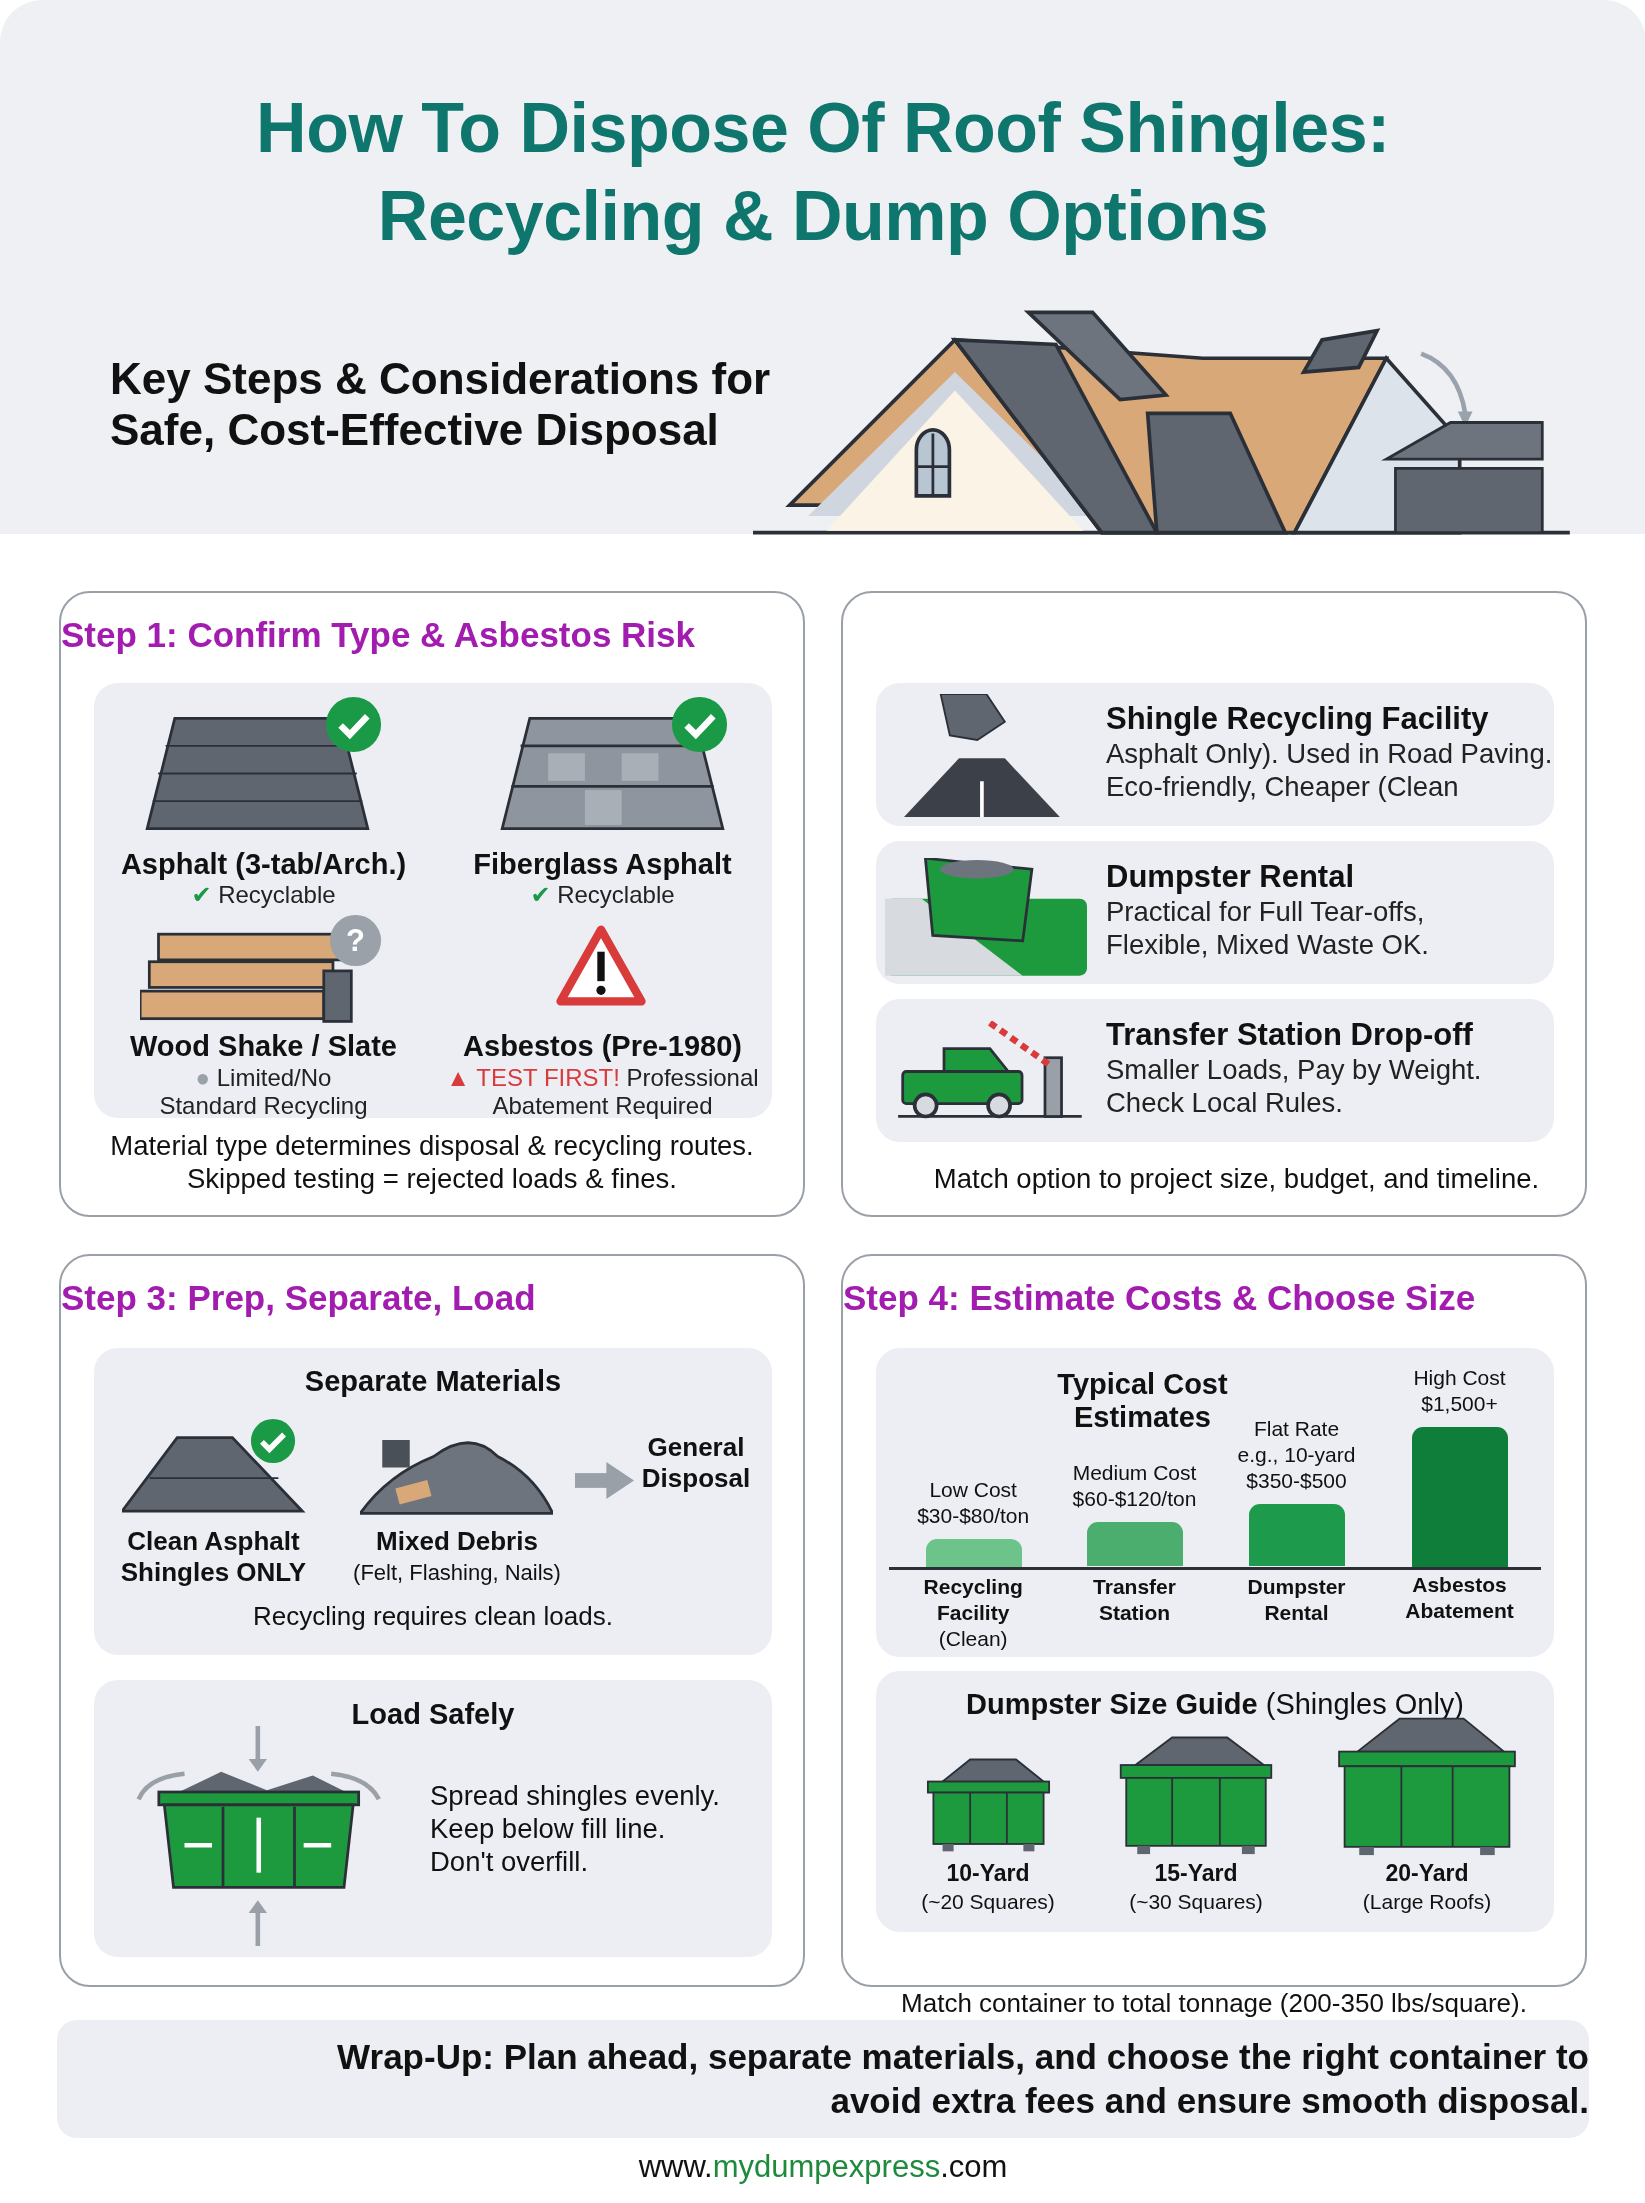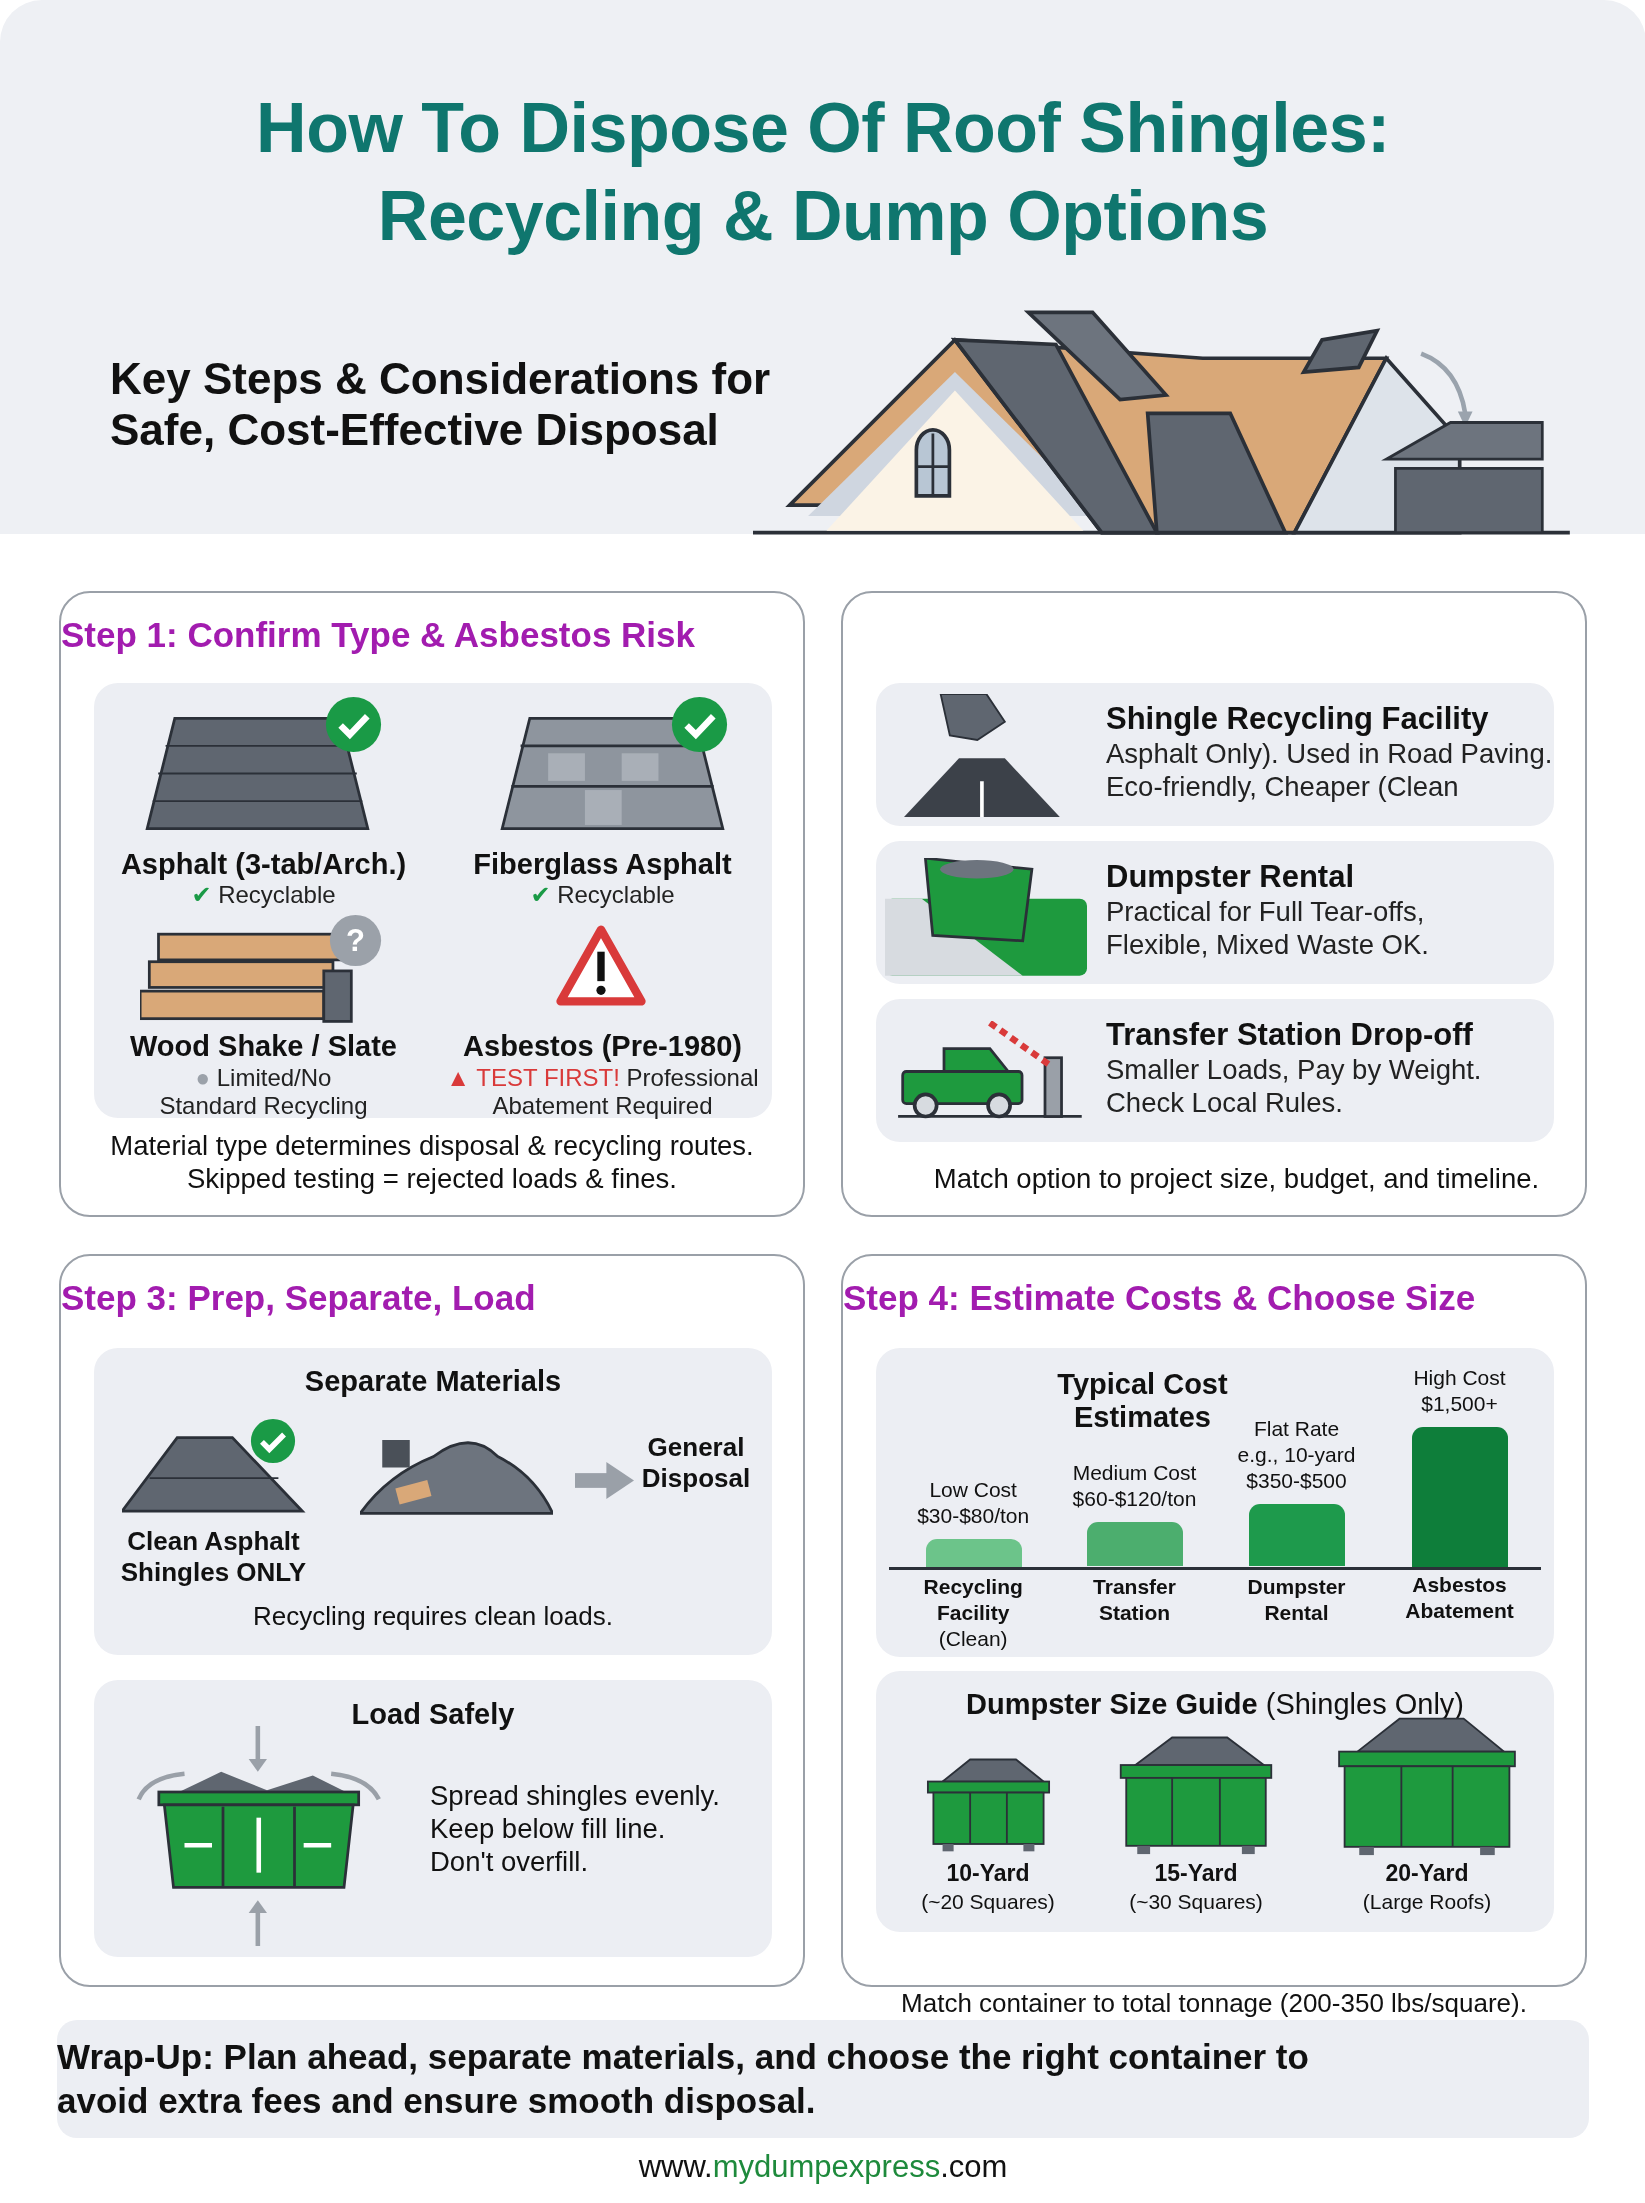--- a/index.html
+++ b/index.html
@@ -10,21 +10,21 @@
   .house { position: absolute; left: 753px; top: 303px; width: 826px; height: 239px; }
   .card { position: absolute; background: #fff; border: 2.8px solid #9aa0a8; border-radius: 31px; }
   .card-title { position: absolute; left: 0; width: 100%; text-align: left; font-size: 35px; font-weight: 700; color: #a21caf; }
   .panel { position: absolute; background: #eceef3; border-radius: 24px; }
   .bold { font-weight: 700; }
   .lbl { position: absolute; text-align: center; }
   .foot { position: absolute; left: 0; width: 100%; text-align: center; font-size: 27.5px; line-height: 33px; color: #111; }
   .opt-title { font-size: 31px; font-weight: 700; line-height: 37px; }
   .opt-desc { font-size: 27.5px; line-height: 33px; color: #222; }
   .bar { position: absolute; border-radius: 11px 11px 0 0; }
-  .wrap { position: absolute; left: 57px; top: 2020px; width: 1532px; height: 118px; background: #eceef3; border-radius: 20px; text-align: left; font-size: 35px; font-weight: 700; line-height: 44px; padding-top: 14.7px; }
+  .wrap { position: absolute; left: 57px; top: 2020px; width: 1532px; height: 118px; background: #eceef3; border-radius: 20px; text-align: right; font-size: 35px; font-weight: 700; line-height: 44px; padding-top: 14.7px; }
   .site { position: absolute; left: 0; top: 2149px; width: 1646px; text-align: center; font-size: 31px; color: #111; }
   .site .g { color: #1e8a3c; }
 </style>
 </head>
 <body>
 
 <div class="hero"></div>
 <div class="title">
   <div>How To Dispose Of Roof Shingles:</div>
   <div>Recycling &amp; Dump Options</div>
@@ -185,20 +185,24 @@
       <rect x="24" y="12" width="30" height="30" fill="#4a5058"></rect>
     </svg>
     <svg style="position:absolute;left:481px;top:114px;" width="59" height="37" viewBox="0 0 64 40">
         <rect x="0" y="12" width="36" height="16" fill="#9aa0a8"></rect>
         <polygon points="34,0 64,20 34,40" fill="#9aa0a8"></polygon>
       </svg>
     <div class="lbl bold" style="left:0;top:178px;width:239px;font-size:26px;line-height:31px;">
       <div>Clean Asphalt</div>
       <div>Shingles ONLY</div>
     </div>
+    <div class="lbl" style="left:230px;top:178px;width:266px;line-height:31px;">
+      <div class="bold" style="font-size:26px;">Mixed Debris</div>
+      <div style="font-size:22px;">(Felt, Flashing, Nails)</div>
+    </div>
     <div class="lbl bold" style="left:533px;top:84px;width:138px;font-size:26px;line-height:31px;">
       <div>General</div>
       <div>Disposal</div>
     </div>
     <div class="lbl" style="left:0;top:253px;width:100%;font-size:26px;">Recycling requires clean loads.</div>
   </div>
   <div class="panel" style="left:33px;top:424px;width:678px;height:277px;">
     <div class="lbl bold" style="left:0;top:18.4px;width:100%;font-size:29px;">Load Safely</div>
     <svg style="position:absolute;left:26px;top:46px;" width="294" height="220" viewBox="0 0 320 240">
       <line x1="150" y1="0" x2="150" y2="40" stroke="#9aa0a8" stroke-width="5"></line>

